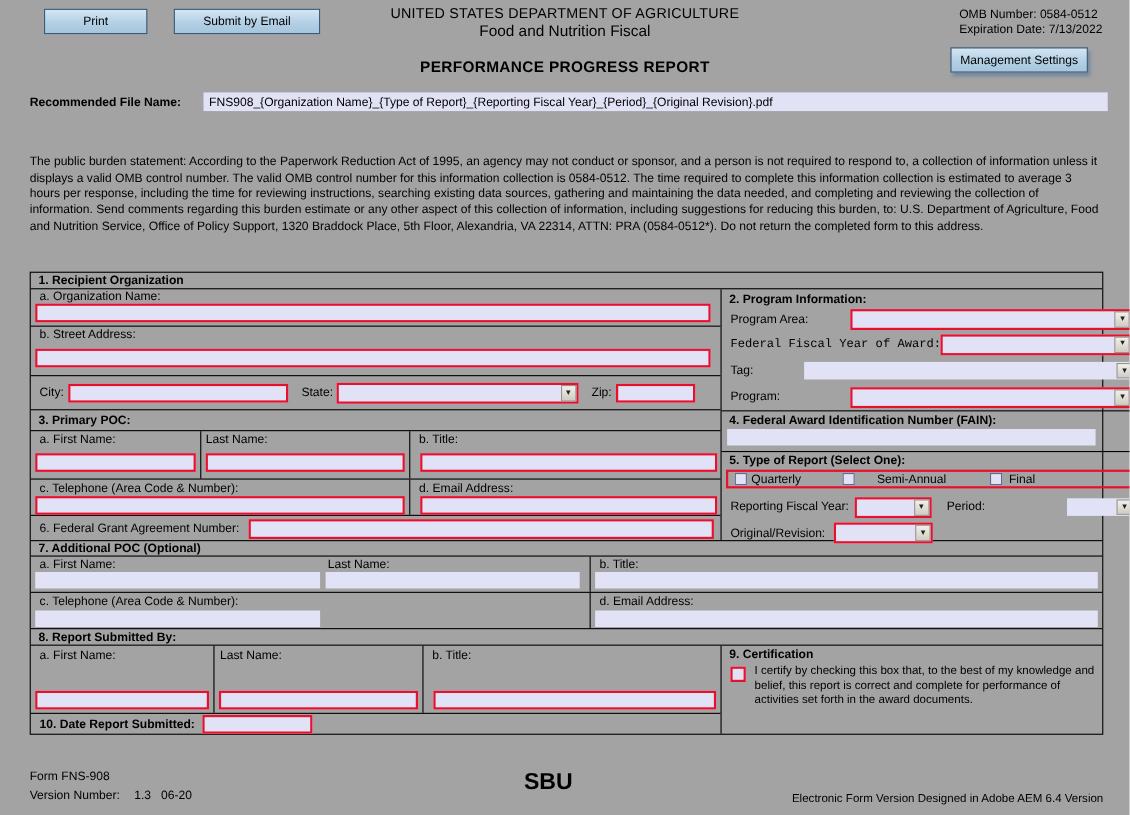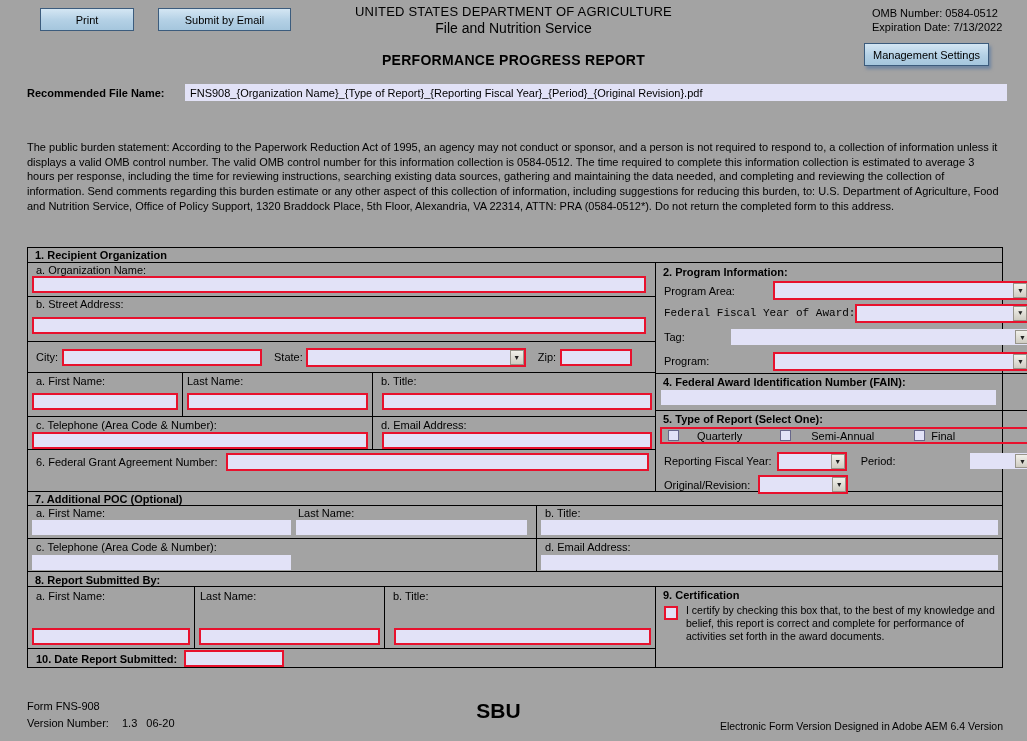--- a/index.html
+++ b/index.html
@@ -52,21 +52,21 @@
 </head>
 <body>
 
 <div class="page">
 
   <button class="btn" id="print-btn">Print</button>
   <button class="btn" id="submit-btn">Submit by Email</button>
 
   <div class="dept">
     <div class="l1">UNITED STATES DEPARTMENT OF AGRICULTURE</div>
-    <div class="l2">File and Nutrition Service</div>
+    <div class="l2">Food and Nutrition Fiscal</div>
   </div>
 
   <div class="omb">
     <div>OMB Number: 0584-0512</div>
     <div>Expiration Date: 7/13/2022</div>
   </div>
 
   <div class="form-title">PERFORMANCE PROGRESS REPORT</div>
   <button class="btn" id="mgmt-btn">Management Settings</button>
 
@@ -97,20 +97,21 @@
           <span class="lbl">City:</span>
           <input class="fld req" style="width: 200px; margin-left: 4px;">
           <span class="lbl" style="margin-left:12px;">State:</span>
           <div class="dd ddreq" style="width:220px; margin-left:3px;">
               <span class="ddb">▼</span>
             </div>
           <span class="lbl" style="margin-left:12px;">Zip:</span>
           <input class="fld req" style="width: 72px; margin-left: 4px;">
         </div>
 
+        <div class="bt hdr" style="height:19px; padding-top:3px;">3. Primary POC:</div>
 
         <div class="bt" style="display:flex; height:44px;">
           <div style="width:154px; padding-top:2px;">
             <div class="lbl" style="padding-left:8px;">a. First Name:</div>
             <input class="fld req" style="margin: 6px 4px 0px; width: 146px;">
           </div>
           <div class="bl" style="width:190px; padding-top:2px;">
             <div class="lbl" style="padding-left:4px;">Last Name:</div>
             <input class="fld req" style="margin: 6px 4px 0px; width: 181px;">
           </div>
@@ -171,21 +172,21 @@
         <div class="bt hdr" style="height:15px;">4. Federal Award Identification Number (FAIN):</div>
         <div style="height:20px;">
           <input class="fld" style="margin: 2px 6px 0px 5px; width: 335px;">
         </div>
 
         <div class="bt hdr" style="height:15px;">5. Type of Report (Select One):</div>
 
         <div style="height:22px;">
           <div class="typebox">
             <span class="cb" style="margin-left:6px;"></span>
-            <span class="lbl" style="margin-left:18px;">Quarterly</span>
+            <span class="lbl" style="margin-left:4px;">Quarterly</span>
             <span class="cb" style="margin-left:38px;"></span>
             <span class="lbl" style="margin-left:20px;">Semi-Annual</span>
             <span class="cb" style="margin-left:40px;"></span>
             <span class="lbl" style="margin-left:6px;">Final</span>
           </div>
         </div>
 
         <div class="frow" style="height:24px;">
           <span class="lbl">Reporting Fiscal Year:</span>
           <div class="dd ddreq" style="width:70px; margin-left:5px;">

